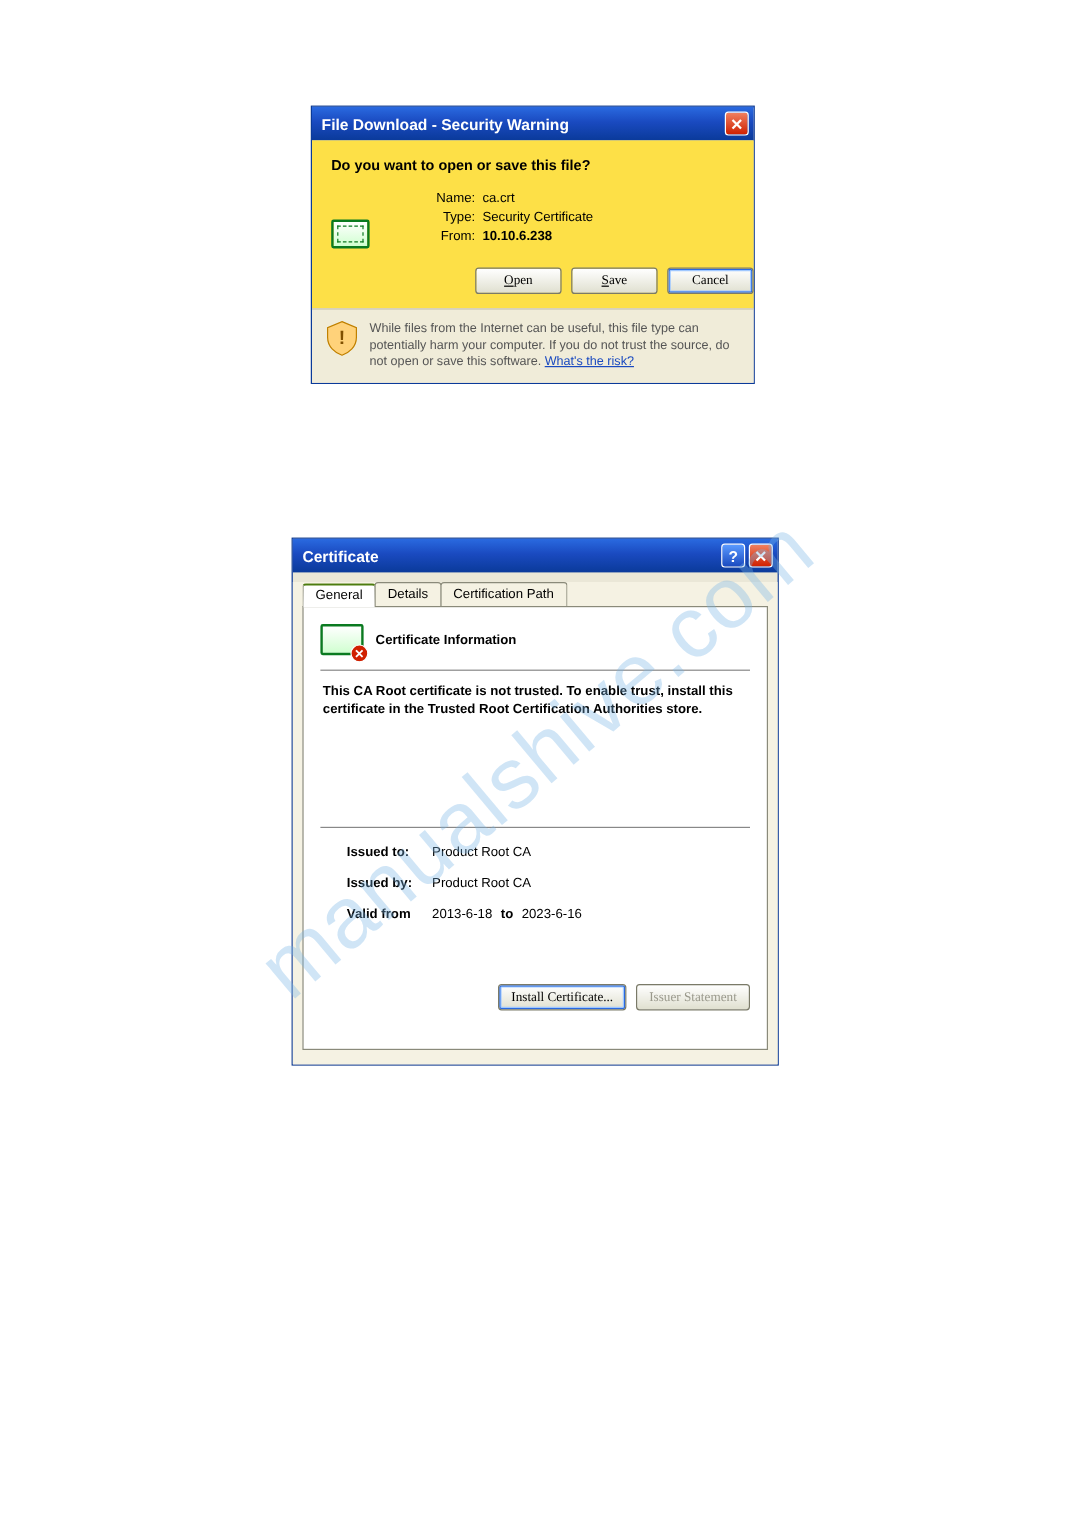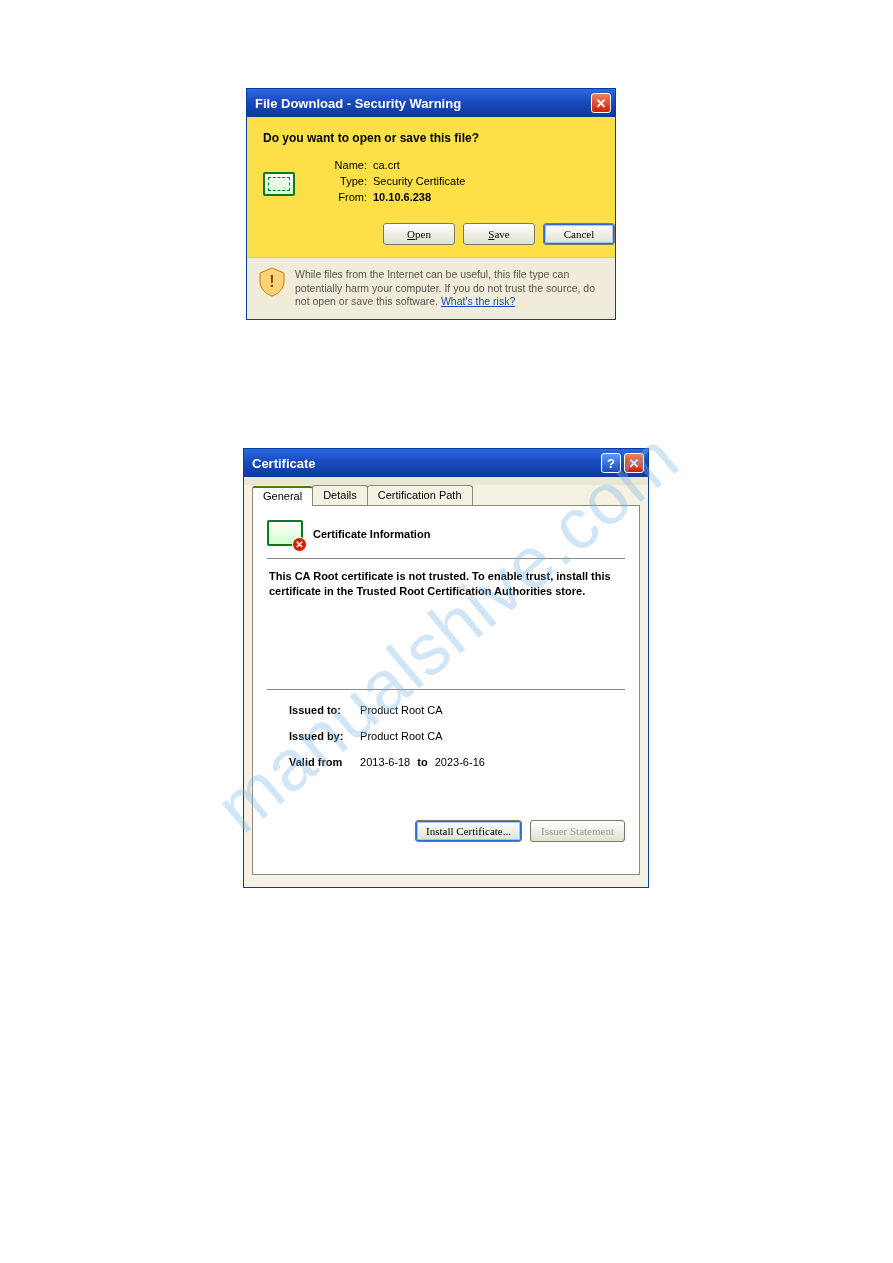--- a/index.html
+++ b/index.html
@@ -12,23 +12,23 @@
   .xp-window { position: absolute; border: 1px solid #0a3a9a; background: #eae7d7; box-shadow: 0 1px 0 #3a6ad0 inset; }
   .xp-titlebar { height: 28px; background: linear-gradient(to bottom, #2a6ae0 0%, #1a4ac0 45%, #0a3a9a 100%); color: #fff; display: flex; align-items: center; padding: 0 4px 0 8px; font-weight: bold; font-size: 13px; }
   .xp-titlebar .title { flex: 1; }
   .xp-close, .xp-help { width: 20px; height: 20px; border: 1px solid #fff; border-radius: 3px; display: flex; align-items: center; justify-content: center; margin-left: 3px; font-weight: bold; font-size: 13px; cursor: pointer; }
   .xp-close { background: linear-gradient(to bottom, #f08060, #d02000); }
   .xp-help  { background: linear-gradient(to bottom, #5a9aff, #1a4ac0); }
 
   .xp-body { padding: 14px 0 12px 16px; background: #fde047; }
 
   
-  #dlg1 { left: 246px; top: 88px; width: 370px; }
+  #dlg1 { left: 259px; top: 88px; width: 370px; }
   #dlg1 .question { font-weight: bold; font-size: 12px; margin-bottom: 14px; }
-  .row { display: flex; align-items: center; }
+  .row { display: flex; align-items: flex-end; gap: 16px; }
   .info-lines { margin-left: 8px; }
   .info-line { display: flex; margin-bottom: 4px; }
   .info-label { width: 44px; text-align: right; margin-right: 6px; }
   .info-value.bold { font-weight: bold; }
 
   .file-icon { width: 32px; height: 24px; border: 2px solid #0a7a20; border-radius: 2px; background: linear-gradient(#fff, #d0ffd0); position: relative; margin-top: 2px; }
   .file-icon::after { content:""; position:absolute; left:3px; top:3px; right:3px; bottom:3px; border:1px dashed #0a7a20; }
 
   .btnrow { display: flex; justify-content: flex-end; gap: 8px; margin-top: 16px; }
   .xp-btn { min-width: 72px; height: 22px; background: linear-gradient(to bottom, #fff, #e0e0d0); border: 1px solid #7a7a68; border-radius: 3px; font-size: 11px; cursor: pointer; padding: 0 10px; font-family: Liberation Serif, serif; }

